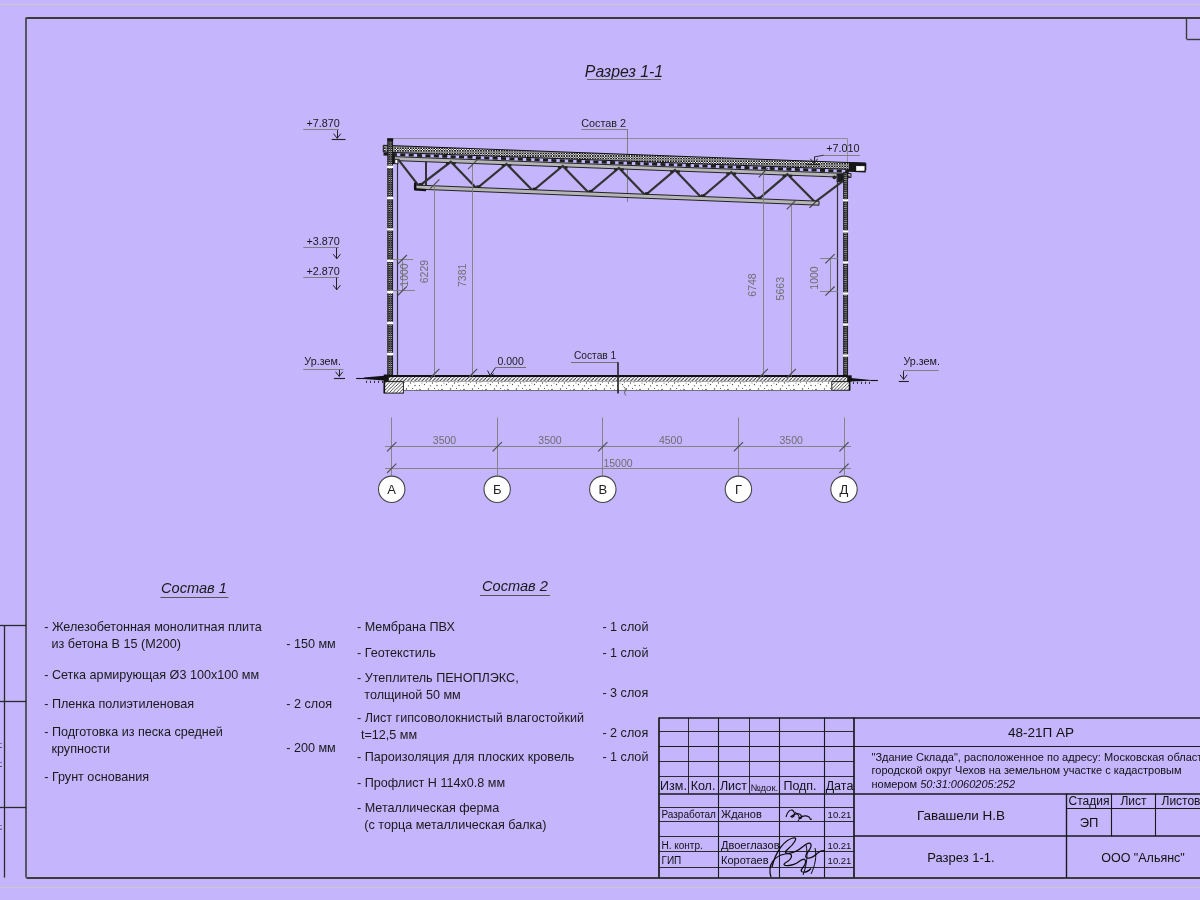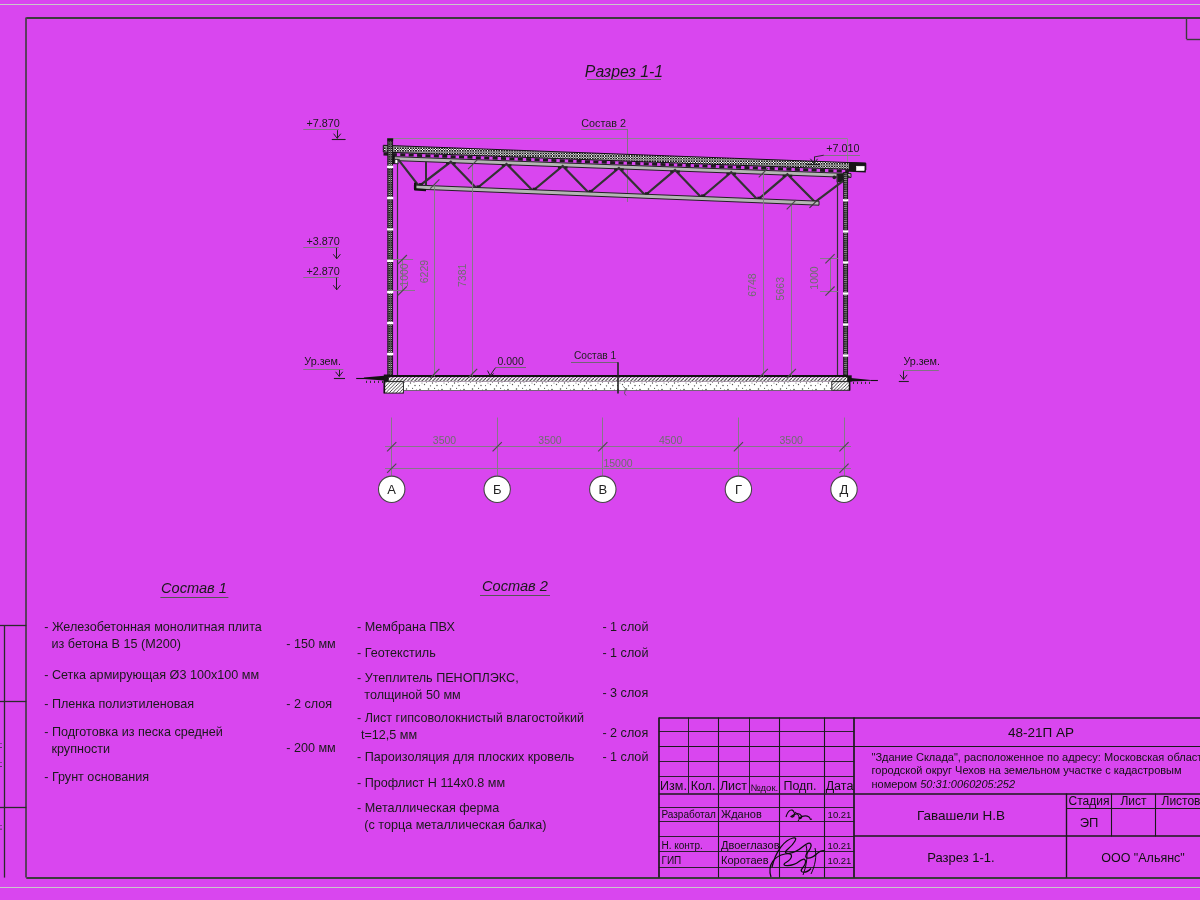--- a/index.html
+++ b/index.html
@@ -1,15 +1,15 @@
 <!DOCTYPE html>
 <html><head><meta charset="utf-8">
 <style>
 html,body{margin:0;padding:0;background:#fff;}
-#page{position:relative;width:1200px;height:900px;overflow:hidden;background:#d946ef;
+#page{position:relative;width:1200px;height:900px;overflow:hidden;background:#c4b5fd;
  font-family:"Liberation Sans",sans-serif;}
 svg{position:absolute;left:0;top:0;}
 text{font-family:"Liberation Sans",sans-serif;}
 </style></head>
 <body>
 <div id="page">
 <svg width="1200" height="900" viewBox="0 0 1200 900">
 <defs>
 <pattern id="xh" width="2.6" height="2.6" patternUnits="userSpaceOnUse">
  <rect width="2.6" height="2.6" fill="#fbfbfb"></rect>

